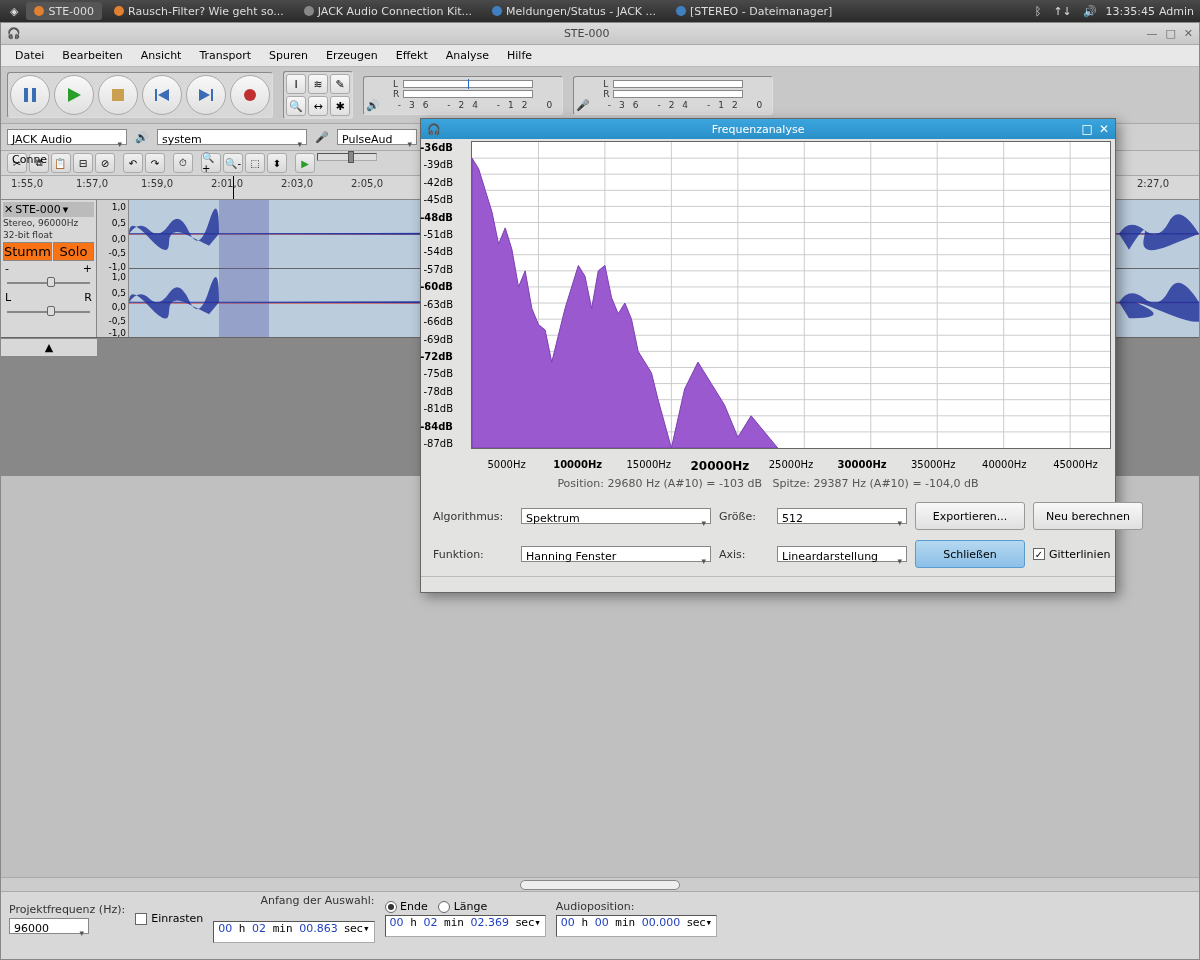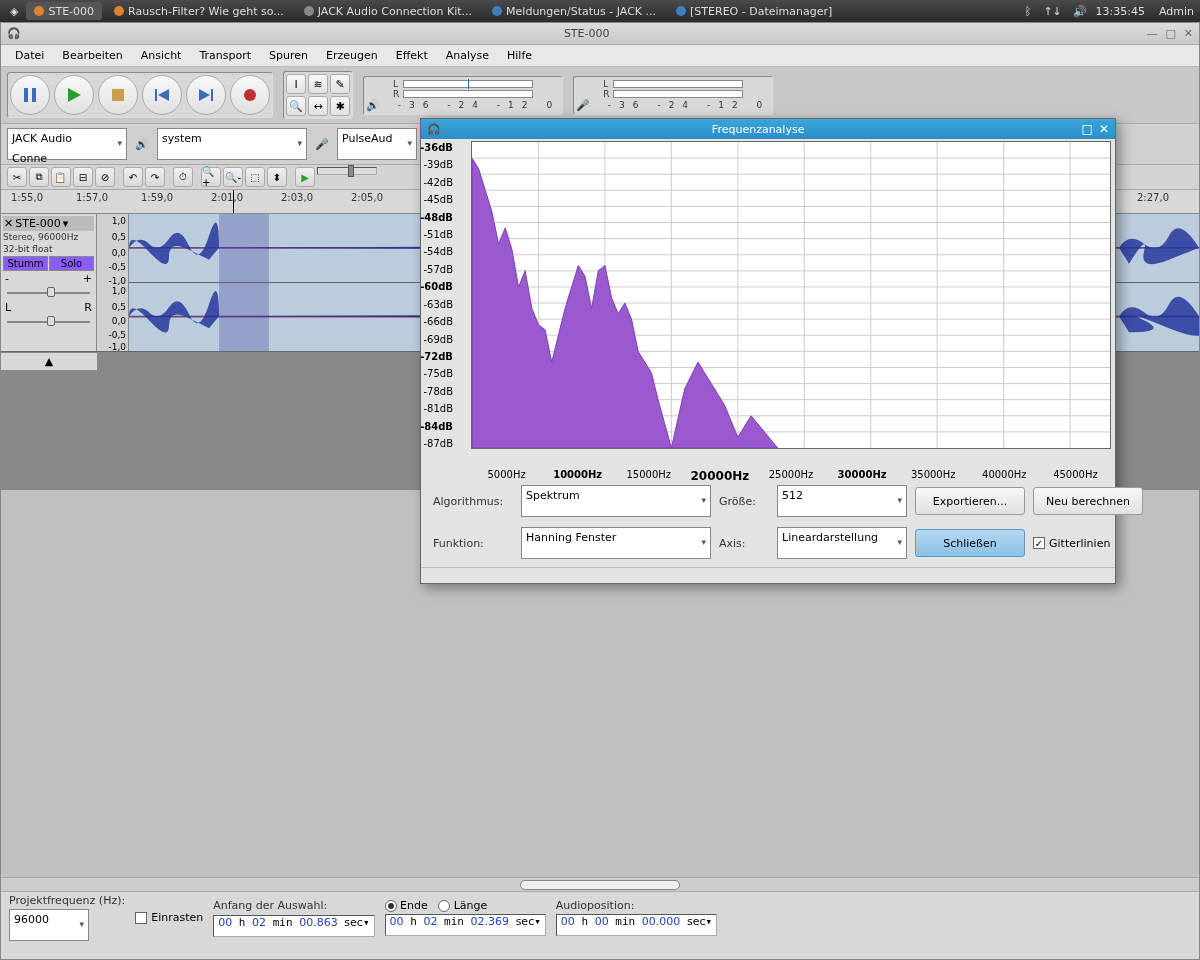--- a/index.html
+++ b/index.html
@@ -31,38 +31,38 @@
 .tbtn { width: 40px; height: 40px; border: 1px solid #aaa; background: linear-gradient(#f8f8f8,#e0e0e0); border-radius: 20px; display: flex; align-items: center; justify-content: center; cursor: pointer; }
 .tbtn.small { width: 20px; height: 20px; border-radius: 3px; }
 .tbtn svg { overflow: visible; }
 .meter-block { display: flex; flex-direction: column; gap: 0; }
 .meter-row { display: flex; align-items: center; }
 .meter-label { width: 10px; font-size: 9px; color:#333; }
 .meter { width: 130px; height: 8px; background: #fff; border: 1px solid #888; position: relative; }
 .meter-scale { font-size: 9px; color:#333; letter-spacing: 8px; padding-left: 14px;}
 
 .device-row { padding: 4px 6px; background: #d0d0d0; display: flex; gap: 6px; align-items: center; border-bottom: 1px solid #aaa;}
-.combo { height: 32px; background: #fff; border: 1px solid #888; padding: 0 18px 0 4px; position: relative; min-width: 80px; line-height:20px;}
+.combo { height: 16px; background: #fff; border: 1px solid #888; padding: 0 18px 0 4px; position: relative; min-width: 80px; line-height:20px;}
 .combo::after { content: "▾"; position: absolute; right: 4px; top: 4px; font-size: 9px; color:#555;}
 .mini-icon { width: 18px; height: 18px; display:inline-flex; align-items:center; justify-content:center;}
 
 .small-toolbar { padding: 2px 6px; background: #d4d4d4; display: flex; gap: 8px; align-items: center; border-bottom:1px solid #aaa;}
 .small-toolbar .grp { display:flex; gap:2px;}
 .sbtn { width: 20px; height: 20px; border:1px solid #aaa; background: linear-gradient(#f0f0f0,#d8d8d8); border-radius:3px; display:flex; align-items:center; justify-content:center; cursor:pointer; font-size:10px;}
 
 
 .track-area { position: relative; background: #888; height: 300px; }
 .ruler { height: 24px; background: #d8d8d8; border-bottom: 1px solid #888; display:flex; align-items:center; position:relative;}
 .ruler .tick { position:absolute; top:2px; font-size:10px; color:#333;}
 .track { display:flex; height:138px; background:#bcd; border-bottom:1px solid #666;}
 .track-panel { width: 96px; background:#d8d8d8; border-right:1px solid #888; padding:2px; font-size:9px; display:flex; flex-direction:column; gap:1px;}
 .track-panel .hdr { display:flex; align-items:center; gap:2px; background:#bbb; padding:1px;}
 .track-panel .info { font-size:9px; color:#333; line-height:11px;}
 .track-panel .btn-row { display:flex; gap:1px; }
-.track-panel .tbtn2 { flex:1; border:1px solid #888; background:#8b5cf6; font-size:10px; text-align:center; padding:1px 0; cursor:pointer;}
+.track-panel .tbtn2 { flex:1; border:1px solid #888; background:#f97316; font-size:13px; text-align:center; padding:1px 0; cursor:pointer;}
 .track-panel .slider { height:10px; position:relative; margin:2px 4px;}
 .track-panel .slider::before { content:""; position:absolute; left:0; right:0; top:4px; height:2px; background:#888;}
 .track-panel .thumb { position:absolute; width:8px; height:10px; background:#ddd; border:1px solid #666; top:-1px; border-radius:2px;}
 .vscale { width: 32px; background:#d0d0d0; border-right:1px solid #888; position:relative;}
 .vscale span { position:absolute; right:2px; font-size:9px;}
 .wave-area { flex:1; position:relative; background:#bcd;}
 .wave-area .zero { position:absolute; left:0; right:0; border-top:1px solid #c77; }
 .wave-area svg { position:absolute; left:0; top:0; width:100%; height:100%;}
 .selection { position:absolute; top:0; bottom:0; background: rgba(80,80,160,0.35);}
 .playhead { position:absolute; top:0; bottom:0; width:1px; background:#000;}
@@ -125,21 +125,21 @@
     </div>
   <div class="task">
       <span class="dot blue"></span>
       <span>[STEREO - Dateimanager]</span>
     </div>
   <div class="spacer"></div>
   <span class="sys-icon">ᛒ</span>
   <span class="sys-icon">↑↓</span>
   <span class="sys-icon">🔊</span>
   <span>13:35:45</span>
-  <span style="margin-left:10px;">Admin</span>
+  <span style="">Admin</span>
 </div>
 
 <div class="app-window">
   <div class="titlebar">
     <span class="win-icon">🎧</span>
     <span class="title">STE-000</span>
     <div class="win-btns">
       <span>—</span>
       <span>□</span>
       <span>✕</span>
@@ -353,21 +353,21 @@
       </div>
     <div class="status-row">
       <div style="display:flex;flex-direction:column;">
         <span class="status-label">Projektfrequenz (Hz):</span>
         <div class="combo" style="width:70px;margin-top:2px">96000</div>
       </div>
       <div class="chk">
           <span class="box"></span>
           <span>Einrasten</span>
         </div>
-      <div style="display:flex;flex-direction:column;gap:3px;">
+      <div style="display:flex;flex-direction:column;gap:14px;align-items:flex-end;">
         <span class="status-label">Anfang der Auswahl:</span>
         <div class="status-input"><span class="blue">00</span> h <span class="blue">02</span> min <span class="blue">00.863</span> <span>sec</span>▾</div>
       </div>
       <div style="display:flex;flex-direction:column;gap:2px;">
         <div><span class="radio checked"></span> <span>Ende</span> &nbsp; <span class="radio"></span> <span>Länge</span></div>
         <div class="status-input"><span class="blue">00</span> h <span class="blue">02</span> min <span class="blue">02.369</span> <span>sec</span>▾</div>
       </div>
       <div style="display:flex;flex-direction:column;gap:2px;">
         <span class="status-label">Audioposition:</span>
         <div class="status-input"><span class="blue">00</span> h <span class="blue">00</span> min <span class="blue">00.000</span> <span>sec</span>▾</div>
@@ -433,31 +433,34 @@
               <line x1="0" y1="226.94736842105263" x2="640" y2="226.94736842105263"></line>
               <line x1="0" y1="243.1578947368421" x2="640" y2="243.1578947368421"></line>
               <line x1="0" y1="259.36842105263156" x2="640" y2="259.36842105263156"></line>
               <line x1="0" y1="275.57894736842104" x2="640" y2="275.57894736842104"></line>
               <line x1="0" y1="291.7894736842105" x2="640" y2="291.7894736842105"></line>
             </g>
             <path d="M 0 308 L 0 16.21052631578948 L 6.666666666666666 27.01754385964915 L 13.333333333333332 48.63157894736844 L 20 70.24561403508773 L 26.666666666666664 102.66666666666669 L 33.333333333333336 86.45614035087718 L 40 108.0701754385965 L 46.66666666666667 145.89473684210526 L 53.33333333333333 129.68421052631578 L 60 167.50877192982458 L 66.66666666666667 183.71929824561403 L 73.33333333333333 189.12280701754386 L 80 221.5438596491228 L 93.33333333333334 167.50877192982458 L 100 145.89473684210526 L 106.66666666666666 124.28070175438597 L 113.33333333333334 135.08771929824562 L 120 167.50877192982458 L 126.66666666666666 129.68421052631578 L 133.33333333333334 124.28070175438597 L 140 156.70175438596493 L 146.66666666666666 172.91228070175438 L 153.33333333333334 162.10526315789474 L 160 178.31578947368422 L 166.66666666666669 210.73684210526318 L 173.33333333333331 221.5438596491228 L 180 232.35087719298247 L 186.66666666666669 259.36842105263156 L 200 308 L 213.33333333333331 248.56140350877195 L 226.66666666666669 221.5438596491228 L 240 243.1578947368421 L 253.33333333333331 264.7719298245614 L 266.6666666666667 297.1929824561403 L 280 275.57894736842104 L 293.3333333333333 291.7894736842105 L 306.6666666666667 308 L 306.6666666666667 308 Z" fill="#9b59d0" stroke="#7a3fb0" stroke-width="1"></path>
           </svg>
       </div>
     </div>
-    <div class="xaxis" id="xaxis" style="display:flex;padding-left:46px;margin-top:20px;">
+    <div class="xaxis" id="xaxis" style="display:flex;padding-left:46px;margin-top:10px;">
         <span style="flex: 1 1 0%; font-size: 10px; text-align: center;">5000Hz</span>
         <span style="font-weight: bold; flex: 1 1 0%; font-size: 10px; text-align: center;">10000Hz</span>
         <span style="flex: 1 1 0%; font-size: 10px; text-align: center;">15000Hz</span>
         <span style="font-weight: bold; flex: 1 1 0%; font-size: 12px; text-align: center;">20000Hz</span>
         <span style="flex: 1 1 0%; font-size: 10px; text-align: center;">25000Hz</span>
         <span style="font-weight: bold; flex: 1 1 0%; font-size: 10px; text-align: center;">30000Hz</span>
         <span style="flex: 1 1 0%; font-size: 10px; text-align: center;">35000Hz</span>
         <span style="font-weight: normal; flex: 1 1 0%; font-size: 10px; text-align: center;">40000Hz</span>
         <span style="flex: 1 1 0%; font-size: 10px; text-align: center;">45000Hz</span>
       </div>
+    <div class="dlg-info">
+      <span>Position: 29680 Hz (A#10) = -103 dB</span>&nbsp;&nbsp;&nbsp;<span>Spitze: 29387 Hz (A#10) = -104,0 dB</span>
+    </div>
     <div class="dlg-grid">
       <label>Algorithmus:</label>
       <div class="combo">Spektrum</div>
       <label>Größe:</label>
       <div class="combo">512</div>
       <div class="dlg-btn">Exportieren...</div>
       <div class="dlg-btn">Neu berechnen</div>
 
       <label>Funktion:</label>
       <div class="combo">Hanning Fenster</div>

